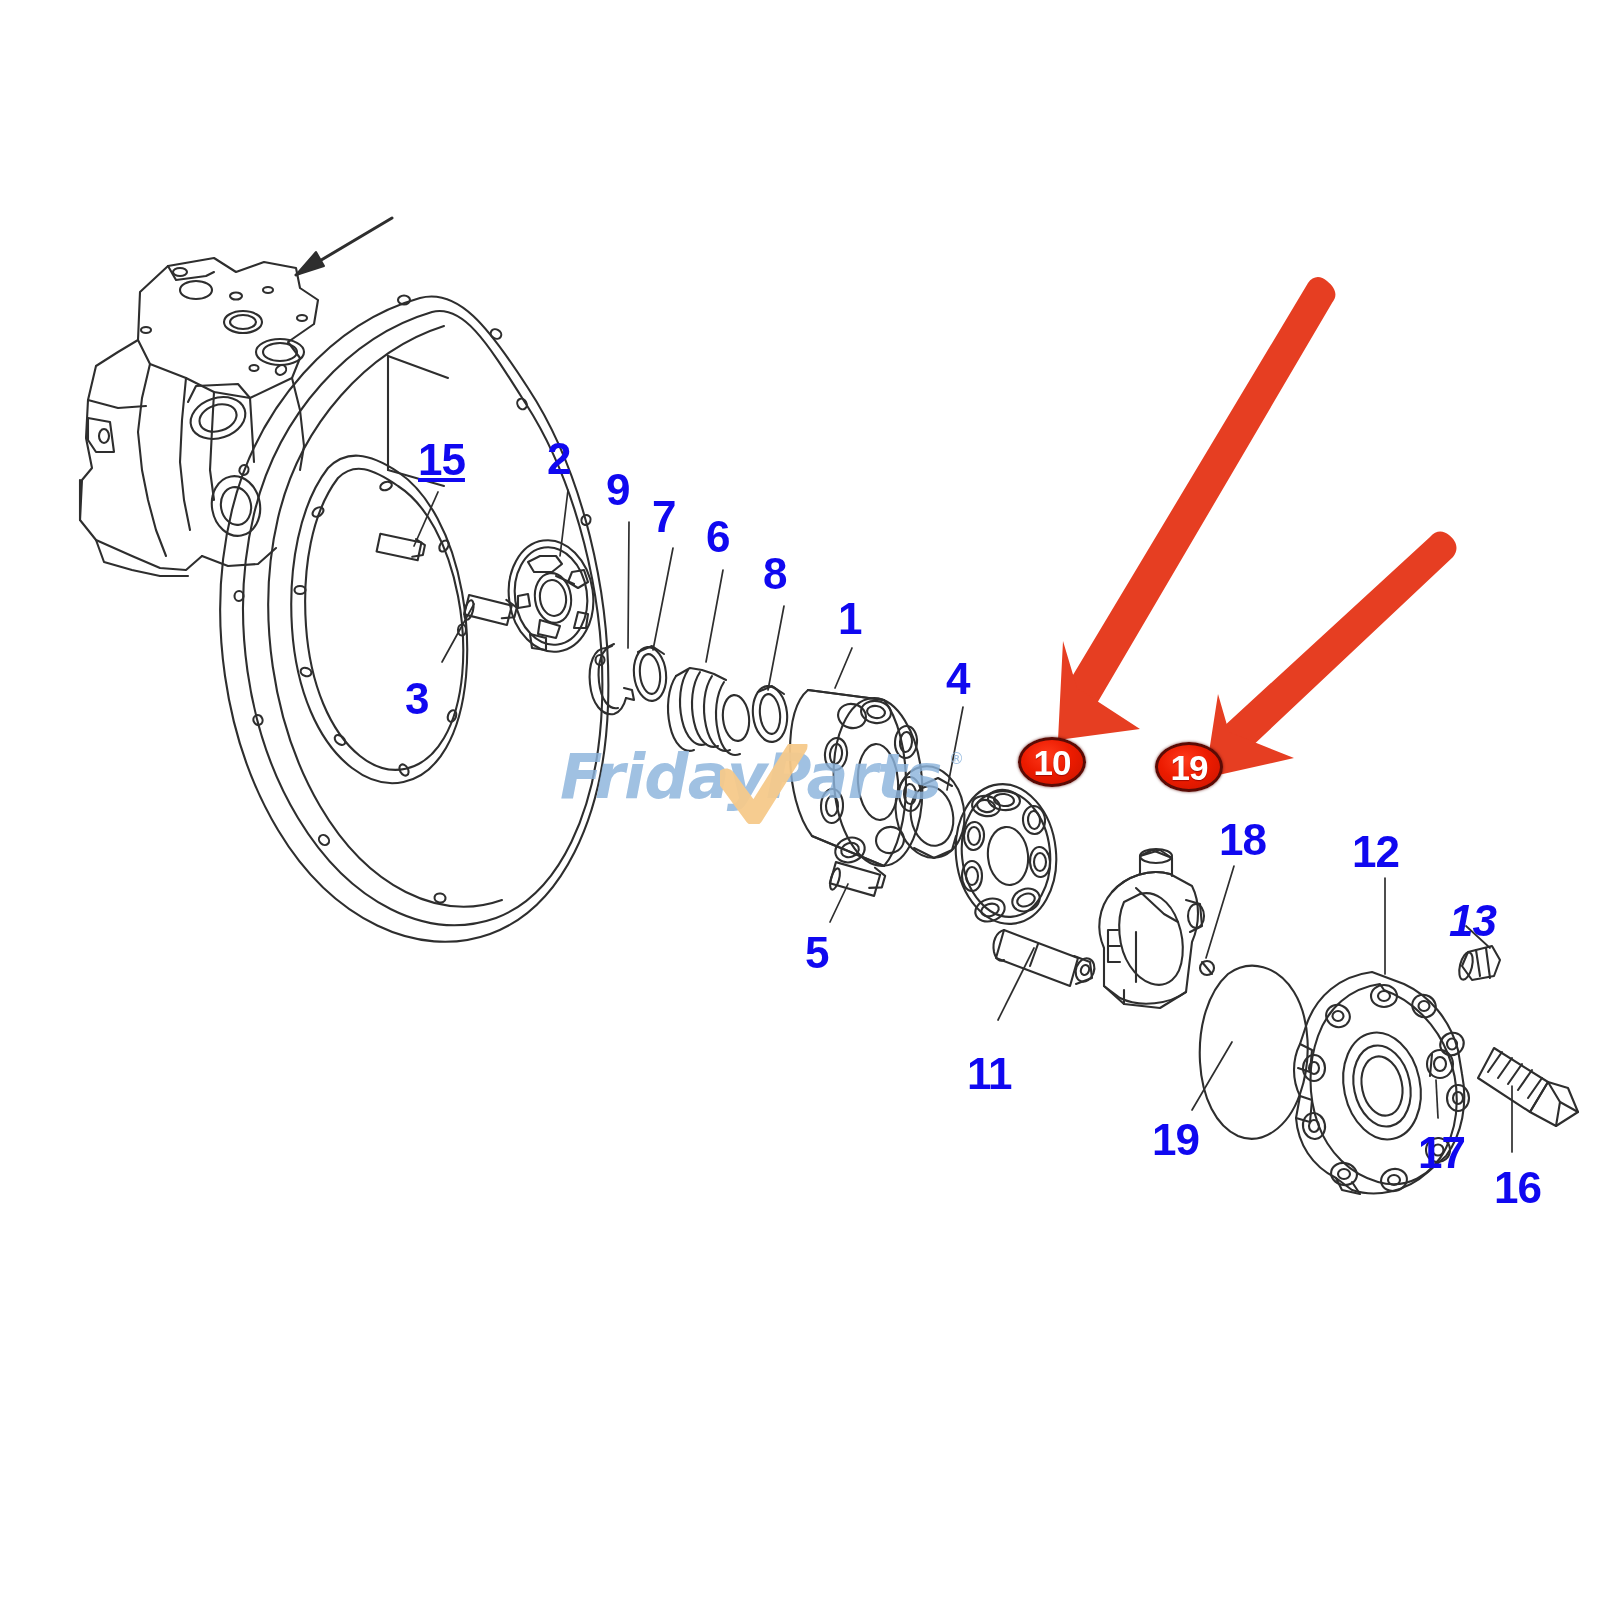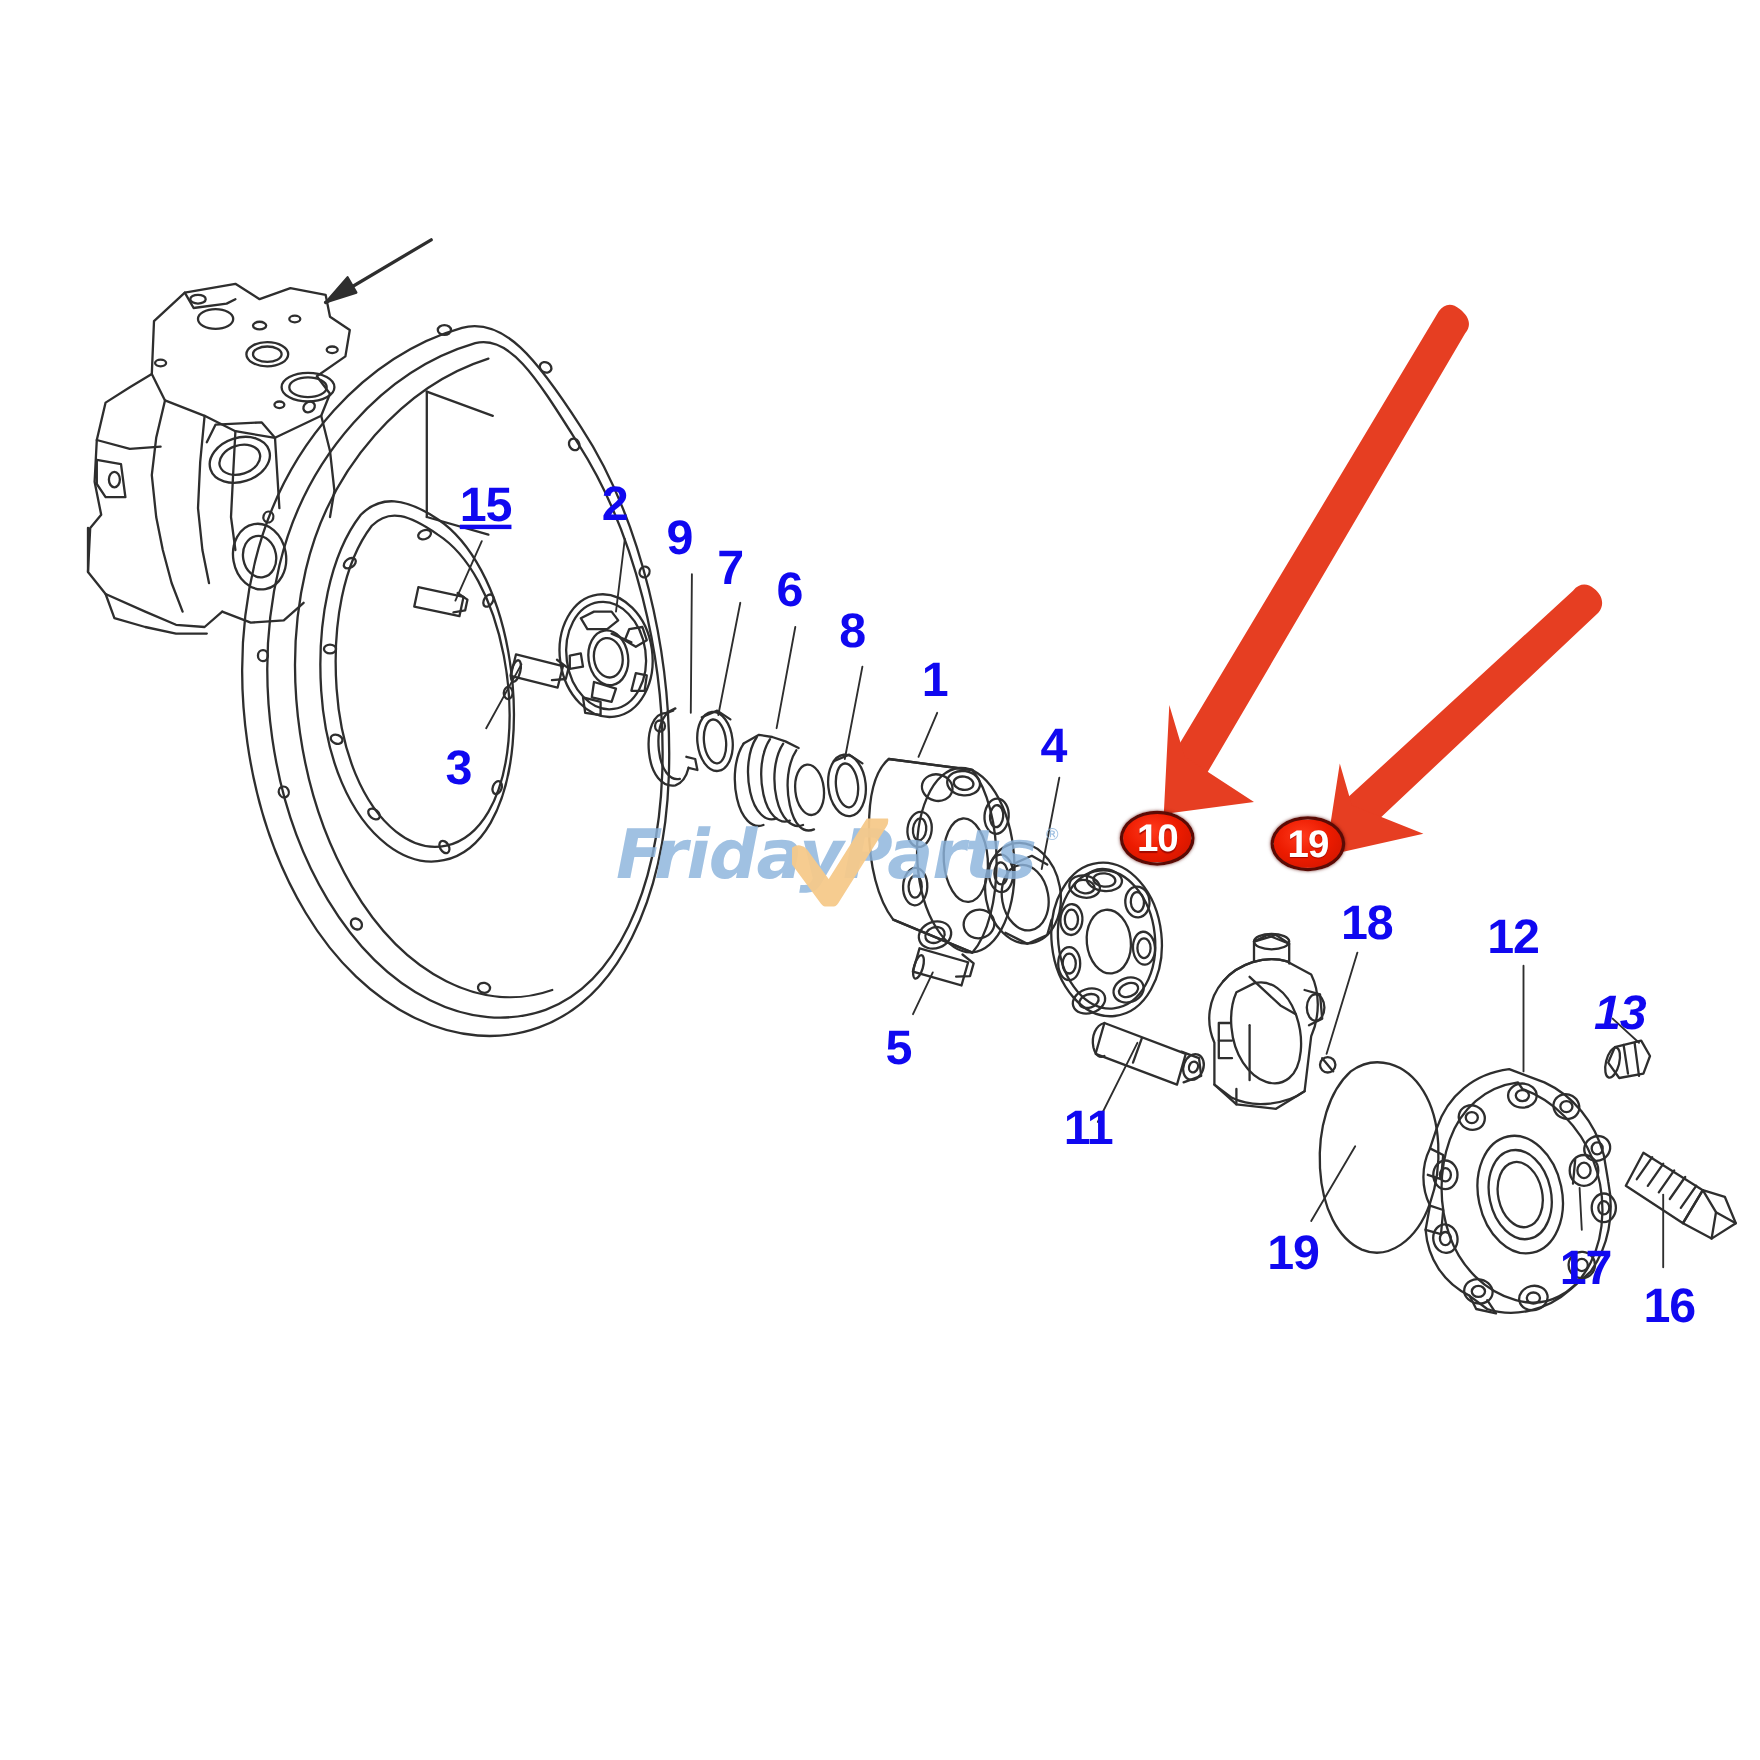--- a/index.html
+++ b/index.html
@@ -470,21 +470,21 @@
         <div class="num" style="left: 418px; top: 438px; text-decoration: underline;">15</div>
         <div class="num" style="left: 547px; top: 437px;">2</div>
         <div class="num" style="left: 606px; top: 468px;">9</div>
         <div class="num" style="left: 652px; top: 495px;">7</div>
         <div class="num" style="left: 706px; top: 515px;">6</div>
         <div class="num" style="left: 763px; top: 552px;">8</div>
         <div class="num" style="left: 838px; top: 597px;">1</div>
         <div class="num" style="left: 405px; top: 677px;">3</div>
         <div class="num" style="left: 946px; top: 657px;">4</div>
         <div class="num" style="left: 805px; top: 931px;">5</div>
-        <div class="num" style="left: 967px; top: 1004px;">11</div>
+        <div class="num" style="left: 967px; top: 1052px;">11</div>
         <div class="num" style="left: 1219px; top: 818px;">18</div>
         <div class="num" style="left: 1352px; top: 830px;">12</div>
         <div class="num" style="left: 1449px; top: 899px; font-style: italic;">13</div>
         <div class="num" style="left: 1152px; top: 1118px;">19</div>
         <div class="num" style="left: 1418px; top: 1131px;">17</div>
         <div class="num" style="left: 1494px; top: 1166px;">16</div>
       </div>
 
     <div id="badges">
         <div class="badge" style="left: 1018px; top: 737px;">

